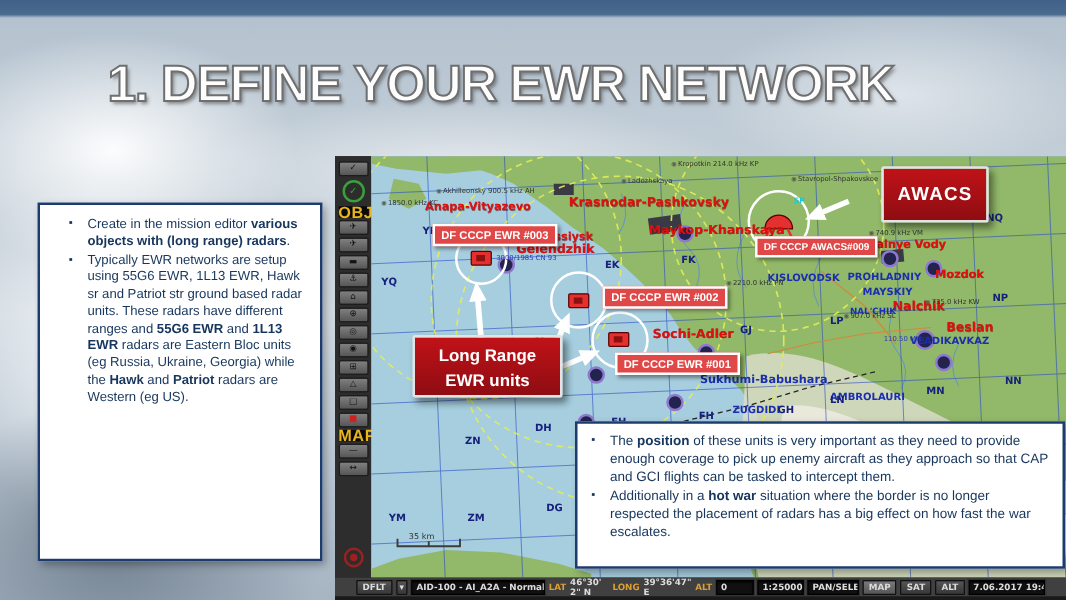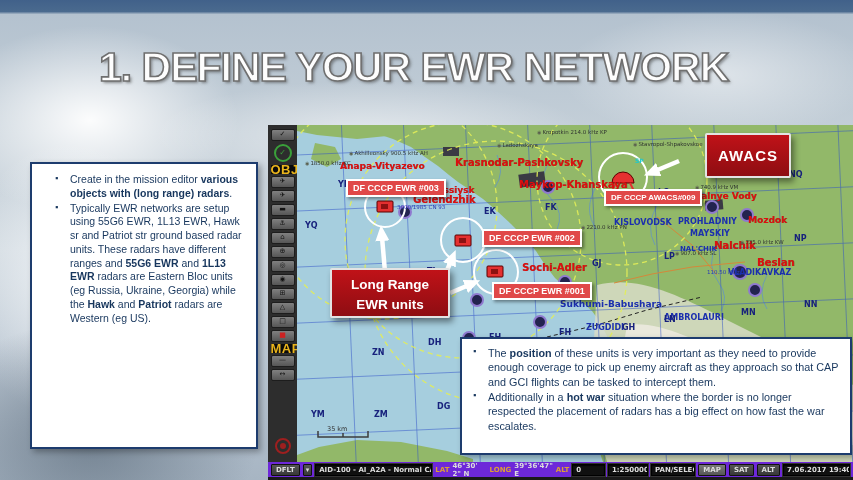--- a/index.html
+++ b/index.html
@@ -6,21 +6,21 @@
   body{width:853px;height:480px;position:relative;overflow:hidden;
     font-family:"Liberation Sans",sans-serif;
     background:linear-gradient(180deg,#41618a 0%,#4a6a8e 2.4%,#b4c2cf 3%,#c4cfd8 28%,#cfd8df 52%,#bac6d2 75%,#a7b5c3 100%);}
   .cloud{position:absolute;pointer-events:none;}
   #cloud1{left:-60px;top:25px;width:300px;height:190px;background:radial-gradient(ellipse at center,rgba(255,255,255,.95),rgba(255,255,255,0) 70%);}
   #cloud2{left:-40px;top:140px;width:220px;height:280px;background:radial-gradient(ellipse at center,rgba(248,250,252,.8),rgba(255,255,255,0) 70%);}
   #cloud3{left:-80px;top:320px;width:340px;height:240px;background:radial-gradient(ellipse at center,rgba(70,86,102,.55),rgba(70,86,102,0) 70%);}
   #cloud4{left:560px;top:10px;width:320px;height:130px;background:radial-gradient(ellipse at center,rgba(255,255,255,.5),rgba(255,255,255,0) 70%);}
   #cloud5{left:150px;top:80px;width:440px;height:110px;background:radial-gradient(ellipse at center,rgba(255,255,255,.55),rgba(255,255,255,0) 70%);}
 
-  #slide-title{position:absolute;left:99px;top:44px;margin:0;font-size:41px;font-weight:bold;
+  #slide-title{position:absolute;left:86px;top:44px;margin:0;font-size:41px;font-weight:bold;
     letter-spacing:-1px;color:#fdfdfd;-webkit-text-stroke:1.6px #6f6f6f;
     text-shadow:2px 2px 3px rgba(70,70,70,.55);white-space:nowrap;z-index:5;}
 
   .text-panel{position:absolute;background:#fff;border:2px solid #1d3c6e;box-shadow:3px 3px 6px rgba(0,0,0,.3);
     color:#17365d;z-index:20;box-sizing:border-box;}
   #left-panel{left:30px;top:162px;width:228px;height:287px;padding:9px 8px 6px 16px;font-size:10.5px;line-height:1.31;}
   #bottom-panel{left:448px;top:337px;width:392px;height:118px;padding:7px 8px 5px 4px;font-size:10.8px;line-height:1.33;}
   .bullet{position:relative;padding-left:22px;margin-bottom:1px;}
   .bullet::before{content:"▪";position:absolute;left:7px;top:0;font-size:9px;}
   .bullet .b{font-weight:bold;}
@@ -52,22 +52,22 @@
   .map-note-cyan{color:#19c9d2;font-size:6px;font-weight:bold;}
   .unit-box{position:absolute;background:#e04848;border:2px solid #fff;color:#fff;font-weight:bold;font-size:9px;
     font-family:"Liberation Sans",sans-serif;padding:2px 5px;white-space:nowrap;box-shadow:2px 2px 3px rgba(0,0,0,.4);z-index:30;}
 
   .callout{position:absolute;background:linear-gradient(#c01218,#8e0d12);border:2px solid #e3e3e3;border-radius:2px;
     color:#fff;font-weight:bold;text-align:center;box-shadow:3px 4px 6px rgba(0,0,0,.45);z-index:50;box-sizing:border-box;}
   #callout-awacs{left:408px;top:8px;width:86px;height:45px;font-size:15px;letter-spacing:1px;line-height:41px;}
   #callout-longrange{left:33px;top:143px;width:120px;height:50px;font-size:13.5px;line-height:1.5;padding-top:5px;}
   #bottom-panel{z-index:60;margin-left:12px;}
 
-  #statusbar{position:absolute;left:0;top:337px;width:585px;height:15px;background:#6d28d9;display:flex;align-items:center;
-    font-family:"DejaVu Sans",sans-serif;font-size:7px;font-weight:bold;color:#ddd;gap:3px;padding:0 3px;box-sizing:border-box;}
+  #statusbar{position:absolute;left:0;top:337px;width:585px;height:15px;background:#404040;display:flex;align-items:center;
+    font-family:"DejaVu Sans",sans-serif;font-size:7px;font-weight:bold;color:#ddd;gap:3px;padding:0 17px;box-sizing:border-box;}
   .sb-btn{background:linear-gradient(#555,#383838);border:1px solid #111;border-radius:1px;color:#ddd;padding:1px 4px;line-height:8px;}
   .sb-btn.active{background:linear-gradient(#7a7a7a,#565656);}
   .sb-field{background:#101010;border:1px solid #000;box-shadow:inset 0 1px 1px rgba(0,0,0,.8),0 0 0 1px #333;color:#ddd;padding:1px 3px;line-height:8px;white-space:nowrap;overflow:hidden;}
   .sb-label{color:#dd9f35;}
   #sb-dd{padding:1px 2px;}
   #sb-mission{width:142px;}
   #sb-date{margin-left:auto;}
 </style>
 </head>
 <body>

